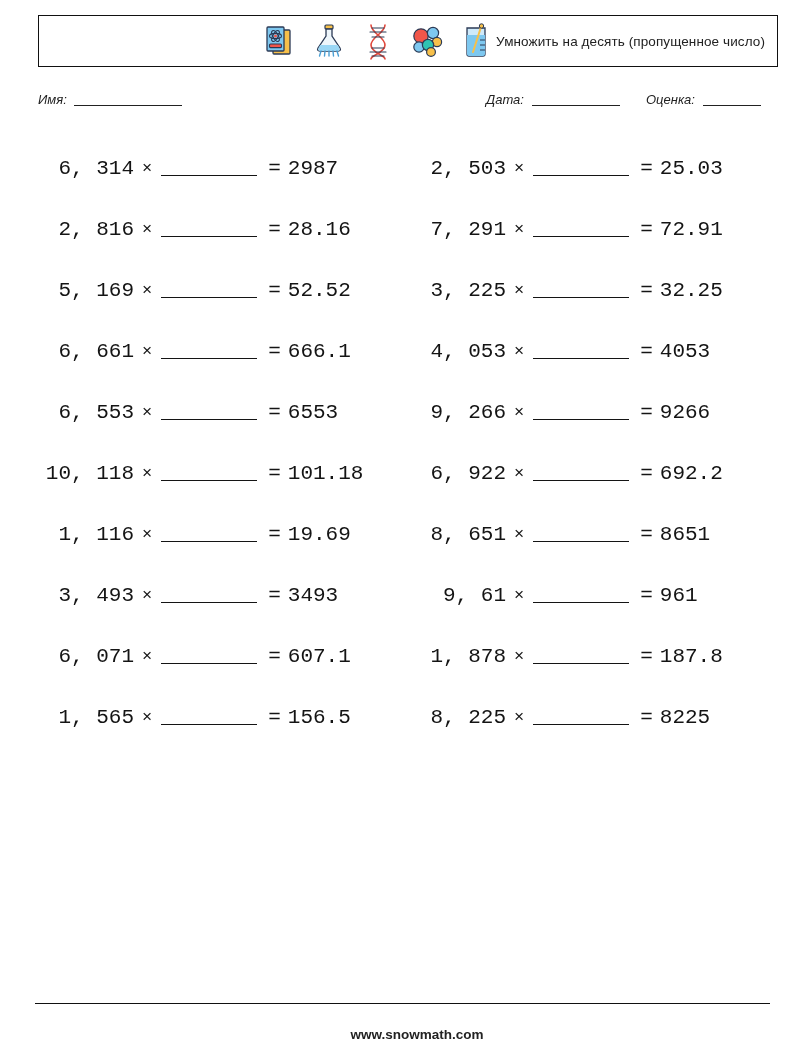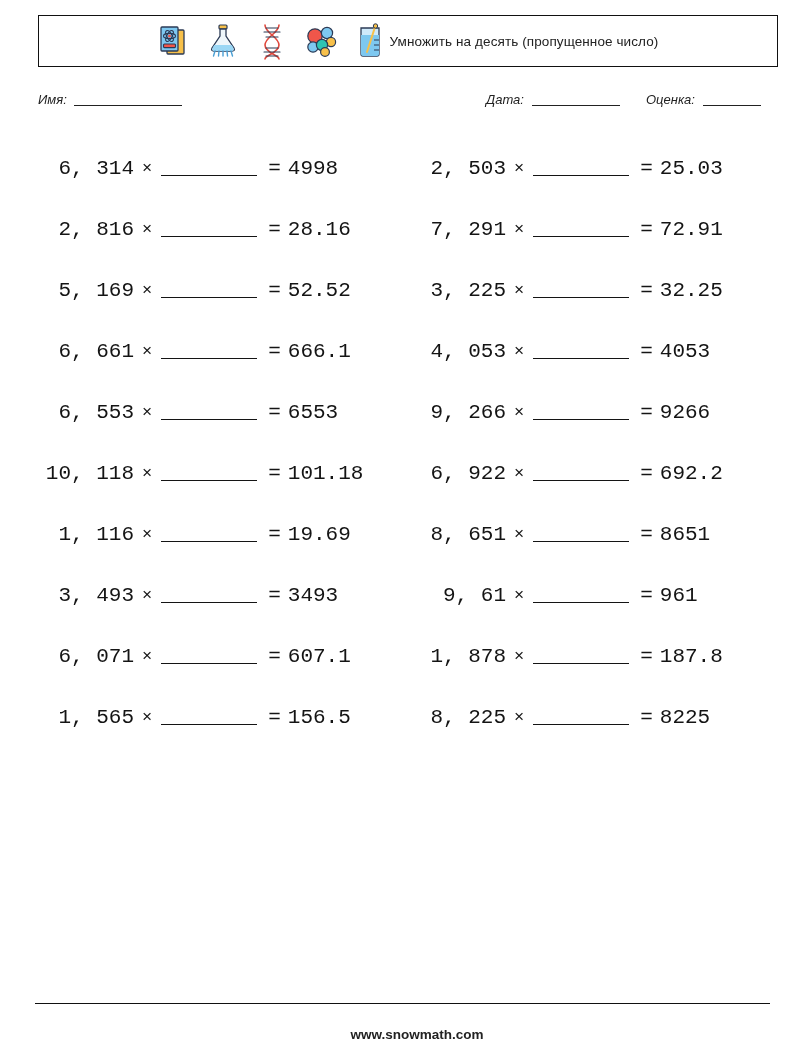--- a/index.html
+++ b/index.html
@@ -20,21 +20,21 @@
   .header-box {
     position: absolute;
     left: 38px;
     top: 15px;
     width: 740px;
     height: 52px;
     border: 1.5px solid #111111;
     box-sizing: border-box;
     display: flex;
     align-items: center;
-    justify-content: center;
+    justify-content: flex-end;
   }
   .header-icons {
     display: flex;
     align-items: center;
     gap: 9px;
     padding-left: 8px;
   }
   .icon {
     width: 40px;
     height: 40px;
@@ -232,21 +232,21 @@
   </div>
 </div>
 
 <div class="problems">
   <div class="column col-left" id="col-left">
       <div class="prob-row">
         <span class="operand">6, 314</span>
         <span class="times">×</span>
         <span class="blank"></span>
         <span class="eq">=</span>
-        <span class="result">4998</span>
+        <span class="result">2987</span>
       </div>
       <div class="prob-row">
         <span class="operand">2, 816</span>
         <span class="times">×</span>
         <span class="blank"></span>
         <span class="eq">=</span>
         <span class="result">28.16</span>
       </div>
       <div class="prob-row">
         <span class="operand">5, 169</span>

